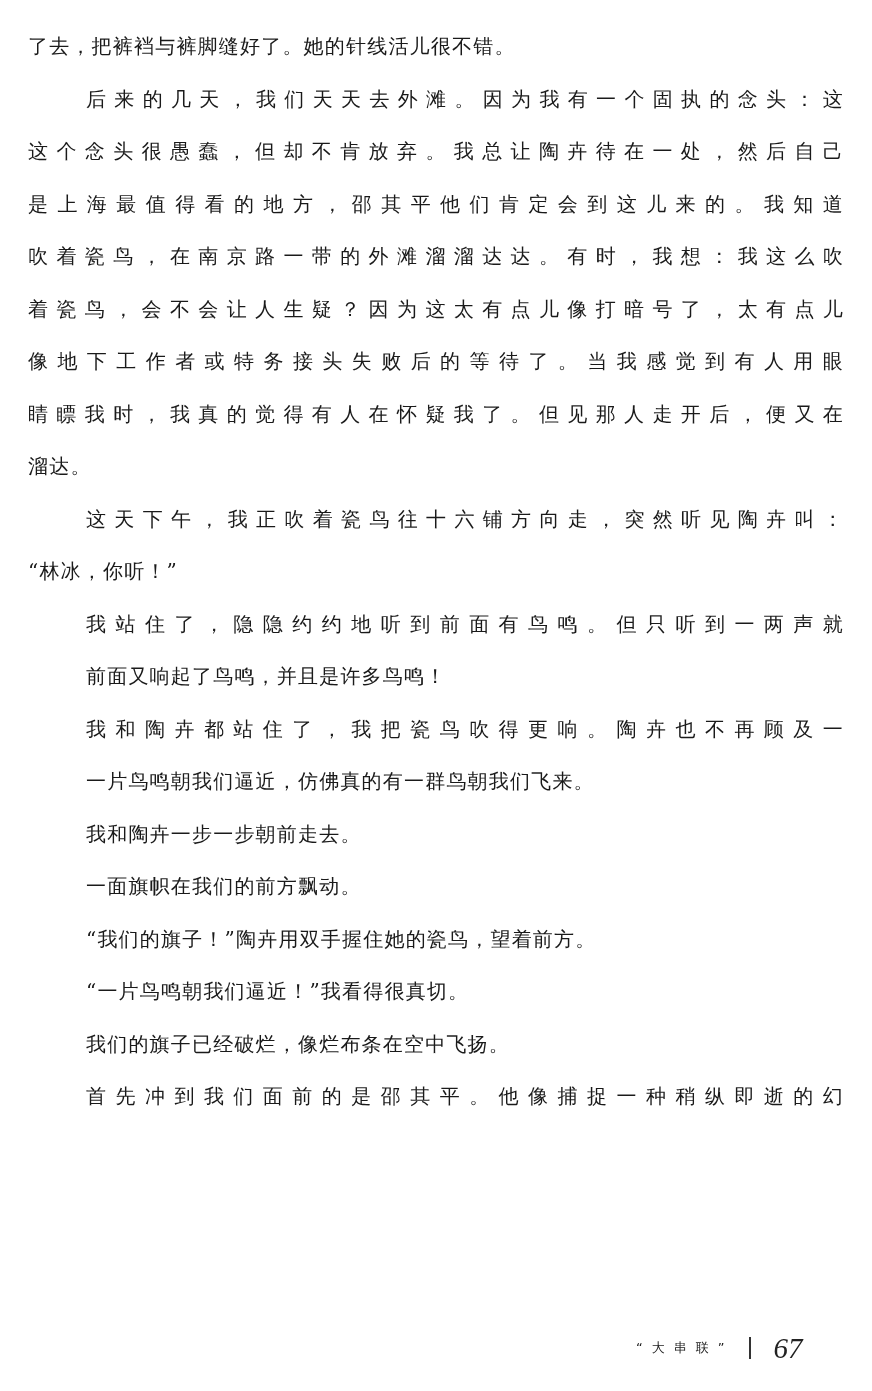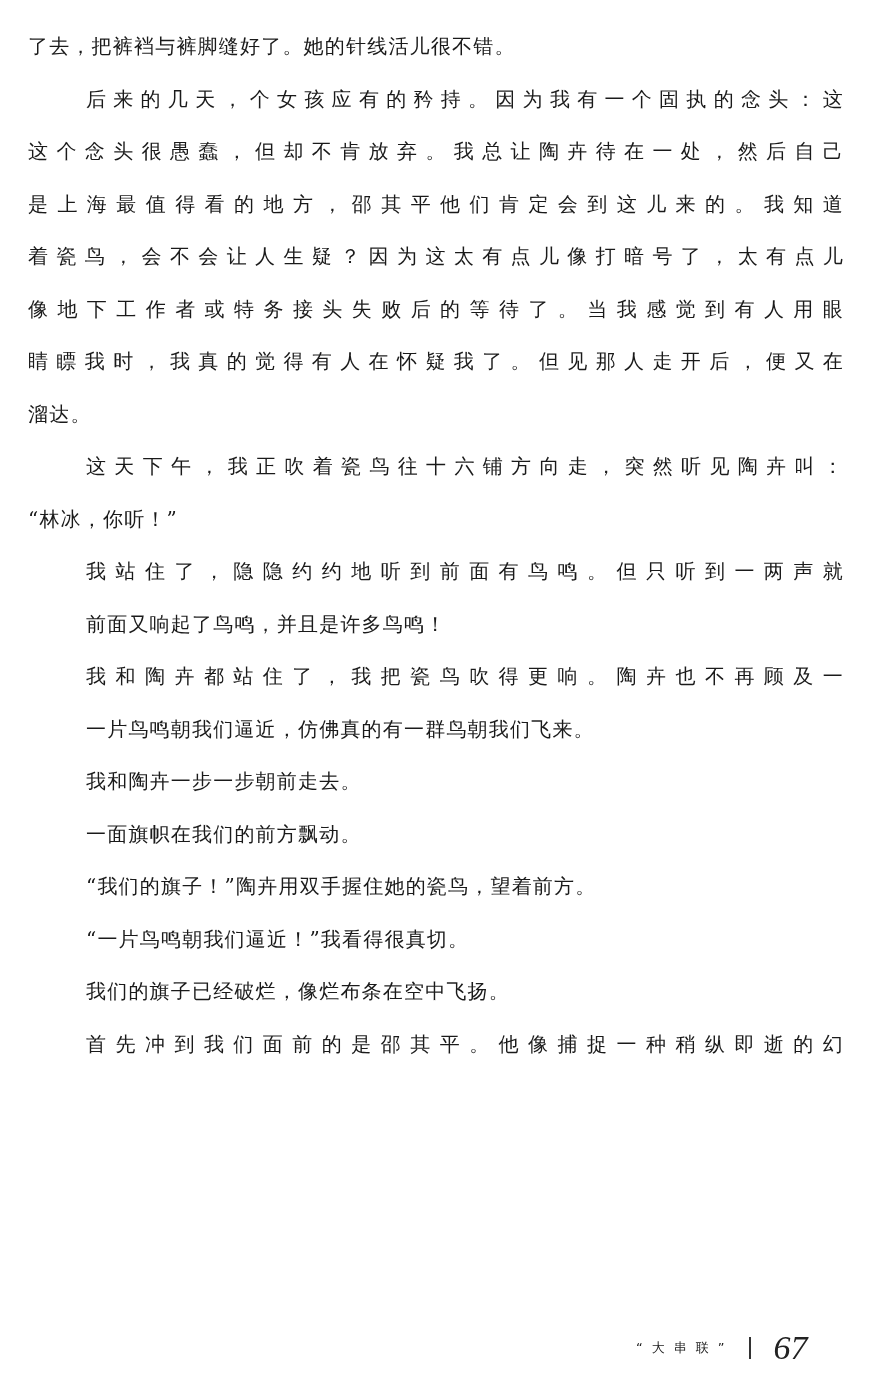--- a/index.html
+++ b/index.html
@@ -52,31 +52,32 @@
   .footer-divider {
     display: inline-block;
     width: 2px;
     height: 22px;
     background: #333;
     margin: 0 22px 0 16px;
   }
   .page-number {
     font-family: "Liberation Serif", "DejaVu Serif", serif;
     font-style: italic;
-    font-size: 34px;
+    font-size: 29px;
   }
 </style>
 </head>
 <body>
 
 <div class="page-body">
   <div class="line">了去，把裤裆与裤脚缝好了。她的针线活儿很不错。</div>
-  <div class="line indent justify">后来的几天，个女孩应有的矜持。因为我有一个固执的念头：这</div>
+  <div class="line indent justify">后来的几天，我们天天去外滩。因为我有一个固执的念头：这</div>
   <div class="line justify">这个念头很愚蠢，但却不肯放弃。我总让陶卉待在一处，然后自己</div>
   <div class="line justify">是上海最值得看的地方，邵其平他们肯定会到这儿来的。我知道</div>
+  <div class="line justify">吹着瓷鸟，在南京路一带的外滩溜溜达达。有时，我想：我这么吹</div>
   <div class="line justify">着瓷鸟，会不会让人生疑？因为这太有点儿像打暗号了，太有点儿</div>
   <div class="line justify">像地下工作者或特务接头失败后的等待了。当我感觉到有人用眼</div>
   <div class="line justify">睛瞟我时，我真的觉得有人在怀疑我了。但见那人走开后，便又在</div>
   <div class="line">溜达。</div>
   <div class="line indent justify">这天下午，我正吹着瓷鸟往十六铺方向走，突然听见陶卉叫：</div>
   <div class="line">“林冰，你听！”</div>
   <div class="line indent justify">我站住了，隐隐约约地听到前面有鸟鸣。但只听到一两声就</div>
   <div class="line indent">前面又响起了鸟鸣，并且是许多鸟鸣！</div>
   <div class="line indent justify">我和陶卉都站住了，我把瓷鸟吹得更响。陶卉也不再顾及一</div>
   <div class="line indent">一片鸟鸣朝我们逼近，仿佛真的有一群鸟朝我们飞来。</div>

